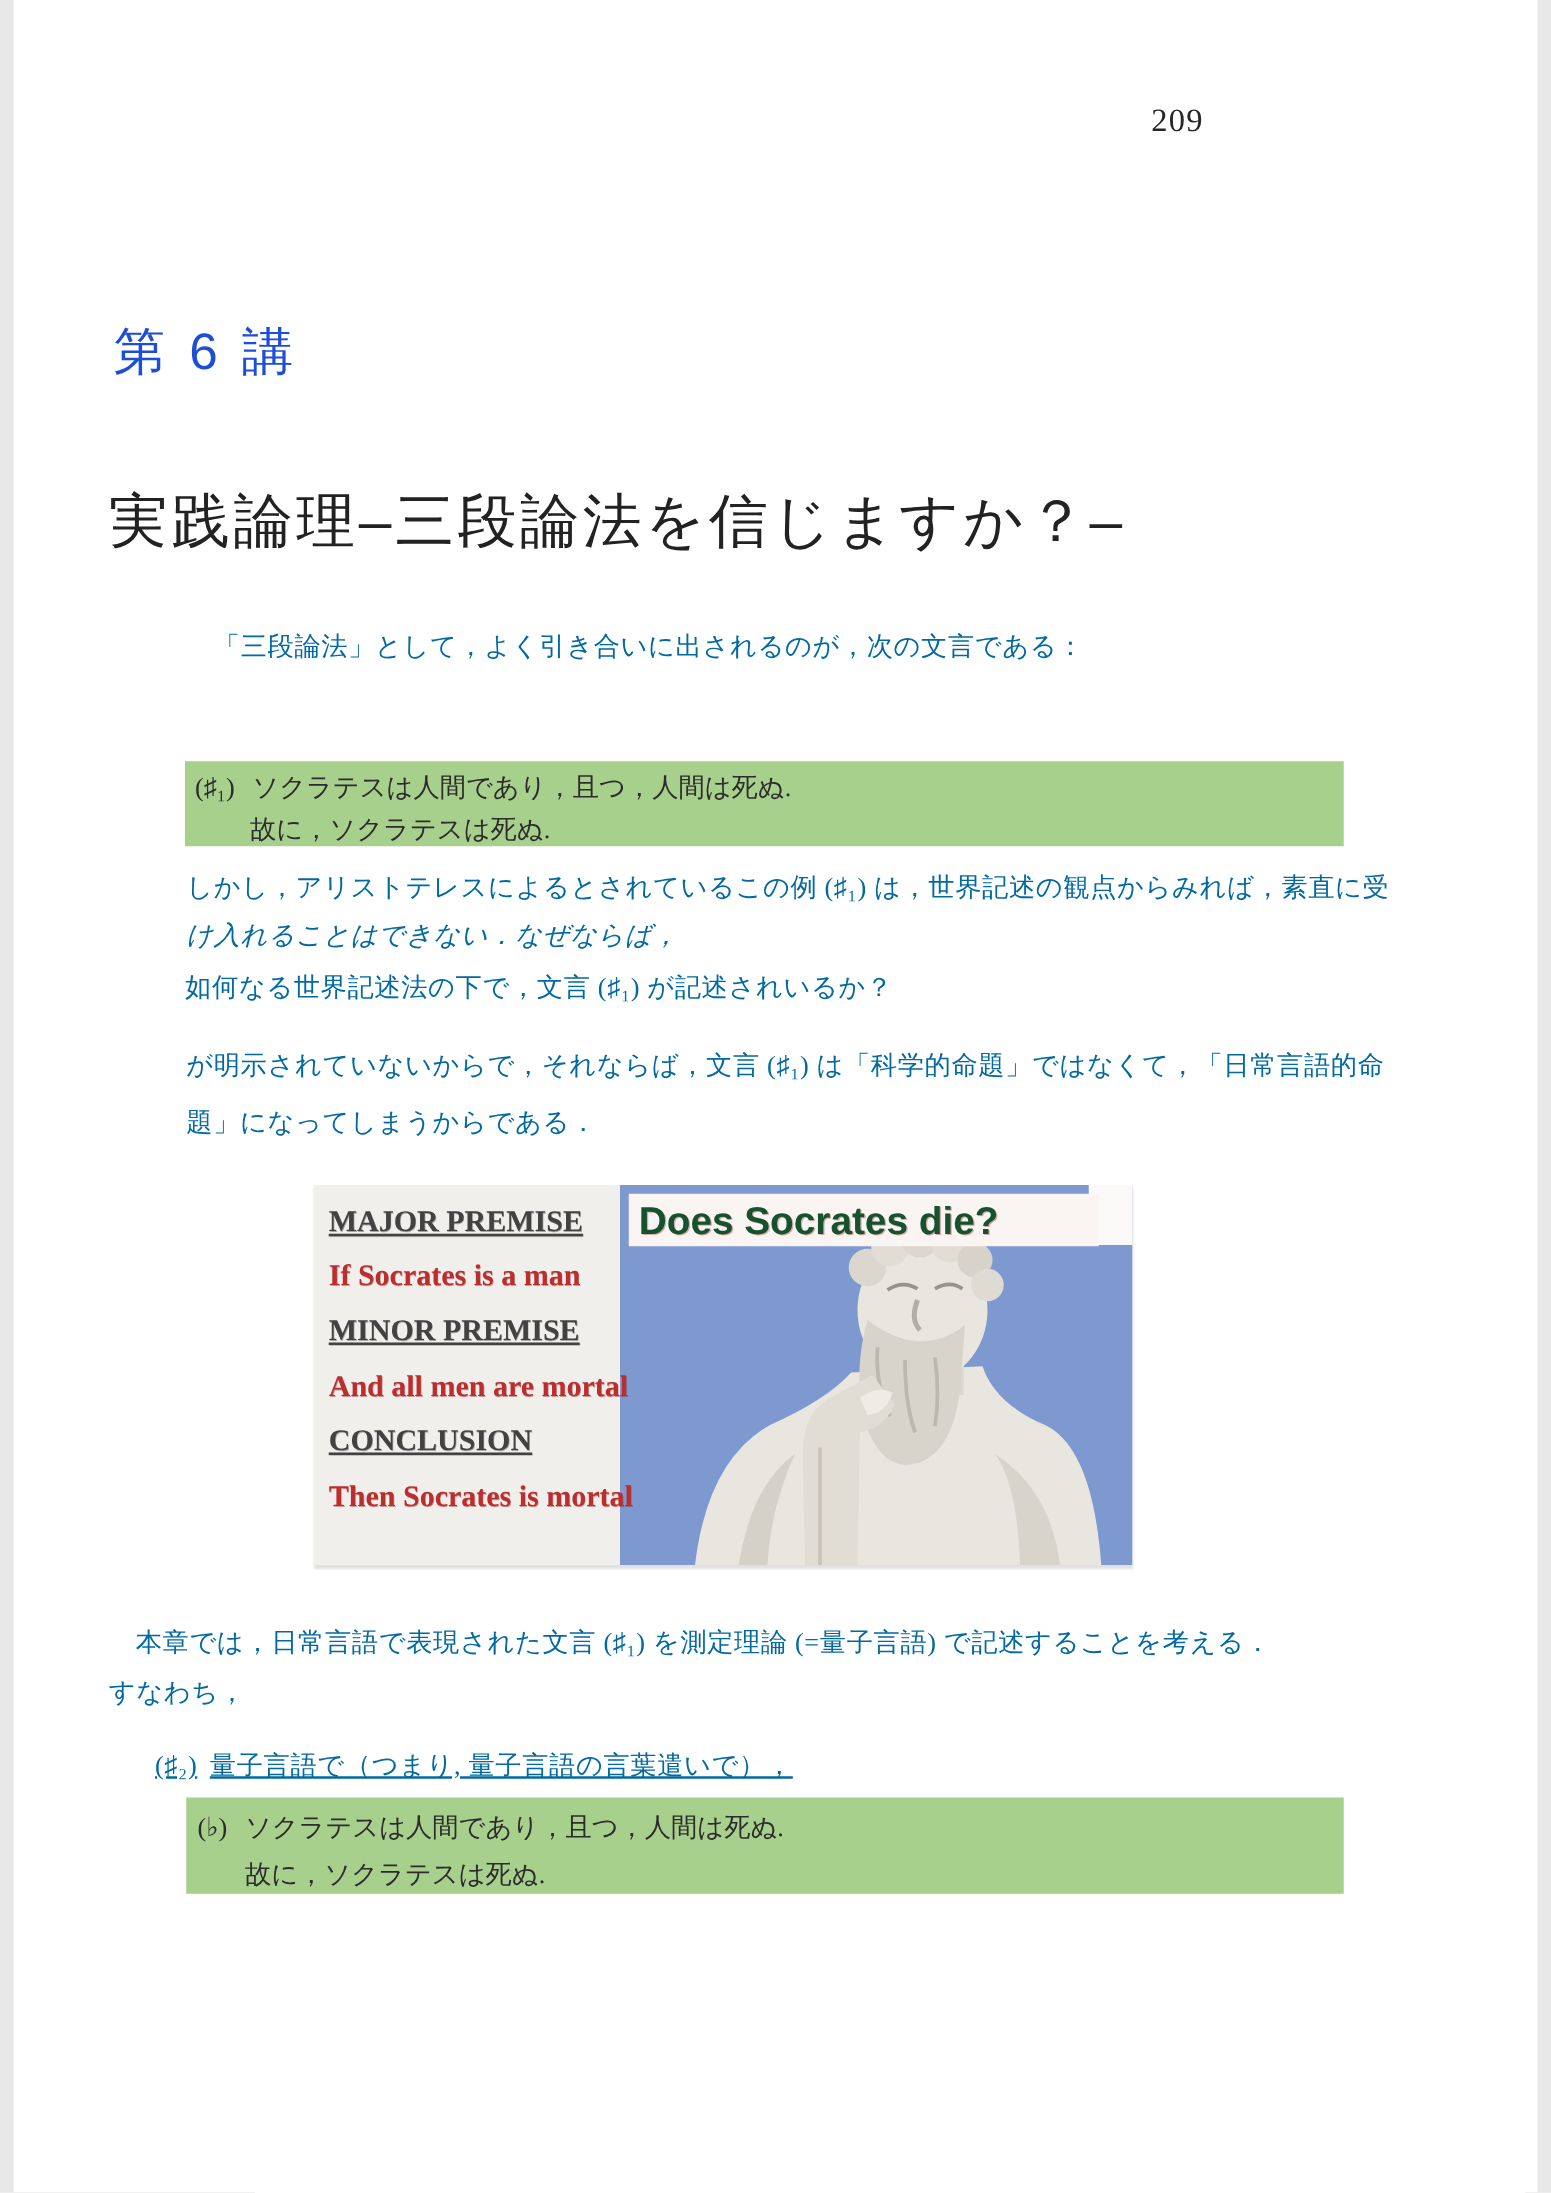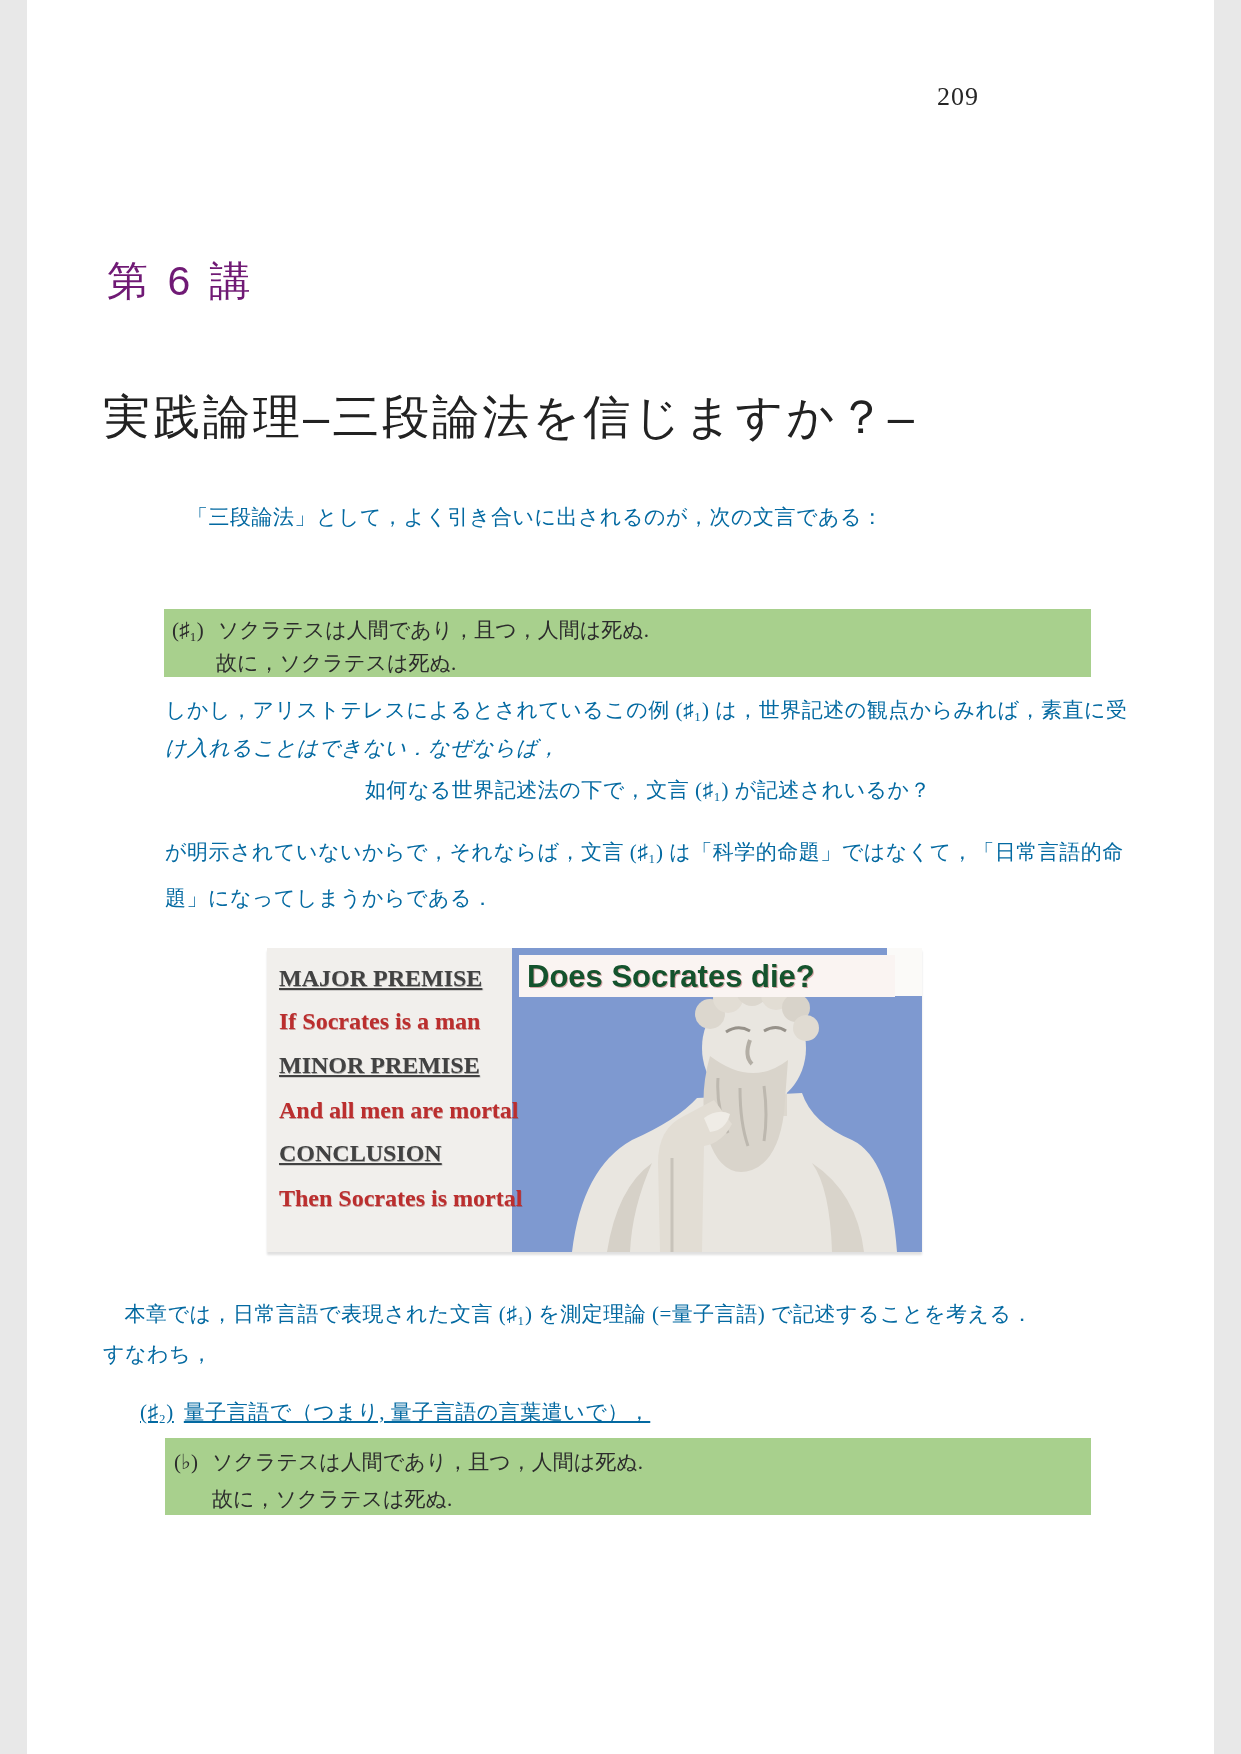--- a/index.html
+++ b/index.html
@@ -1,41 +1,41 @@
 <!DOCTYPE html>
 <html><head>
 <meta charset="utf-8">
 <style>
   html,body { margin:0; padding:0; background:#e8e8e8; }
   .page {
     position:relative; width:1187px; height:1754px; margin:0 auto;
     background:#ffffff; overflow:hidden;
-    font-family:"Liberation Serif", serif; color:#2f2f2f;
+    font-family:"Liberation Serif", serif; color:#2f2f2f;padding-left:32px;
   }
   .abs { position:absolute; white-space:nowrap; }
   .page-number { top:82px; left:880px; width:72px; text-align:right;
     font-size:26px; letter-spacing:1px; color:#262626; }
-  .chapter { top:254px; left:80px; font-size:41px; color:#701a75;
+  .chapter { top:254px; left:80px; font-size:41px; color:#1d4ed8;
     font-family:"Liberation Sans", sans-serif; letter-spacing:4px; }
   .doc-title { top:386px; left:76px; font-size:47px; color:#222;
     font-family:"Liberation Sans", sans-serif; letter-spacing:3px; }
   .body-line { font-size:21px; color:#0369a1; letter-spacing:0.5px; }
   .lead { top:503px; left:160px; }
   .hl-box { background:#a8d08d; }
   .box1 { top:609px; left:137px; width:927px; height:68px; }
   .box2 { top:1438px; left:138px; width:926px; height:77px; }
   .hl-box .hl-line { position:absolute; white-space:nowrap; font-size:21px; color:#2c2c2c; }
   .box1 .l1 { top:7px;  left:8px; }
   .box1 .l2 { top:40px; left:52px; }
   .box2 .l1 { top:10px; left:9px; }
   .box2 .l2 { top:47px; left:47px; }
   .hl-label { margin-right:14px; }
   .p2l1 { top:696px; left:138px; }
   .p2l2 { top:734px; left:138px;font-style:italic; }
-  .question { top:776px; left:137px; width:968px; text-align:center; }
+  .question { top:776px; left:137px; width:968px; }
   .p3l1 { top:838px; left:138px; }
   .p3l2 { top:884px; left:138px; }
   .figure { position:absolute; top:948px; left:240px; width:655px; height:304px;
     background:#f1efec; box-shadow:0 3px 2px rgba(0,0,0,0.12); }
   .fig-photo { position:absolute; top:0; left:245px; width:410px; height:304px; }
   .fig-corner { position:absolute; top:0; left:620px; width:35px; height:48px; background:#fbfaf8; }
   .fig-band { position:absolute; top:7px; left:252px; width:376px; height:42px;
     background:#faf4f2; }
   .fig-band-text { position:absolute; top:4px; left:8px; white-space:nowrap;
     font-family:"Liberation Sans", sans-serif; font-weight:bold; font-size:31px;

